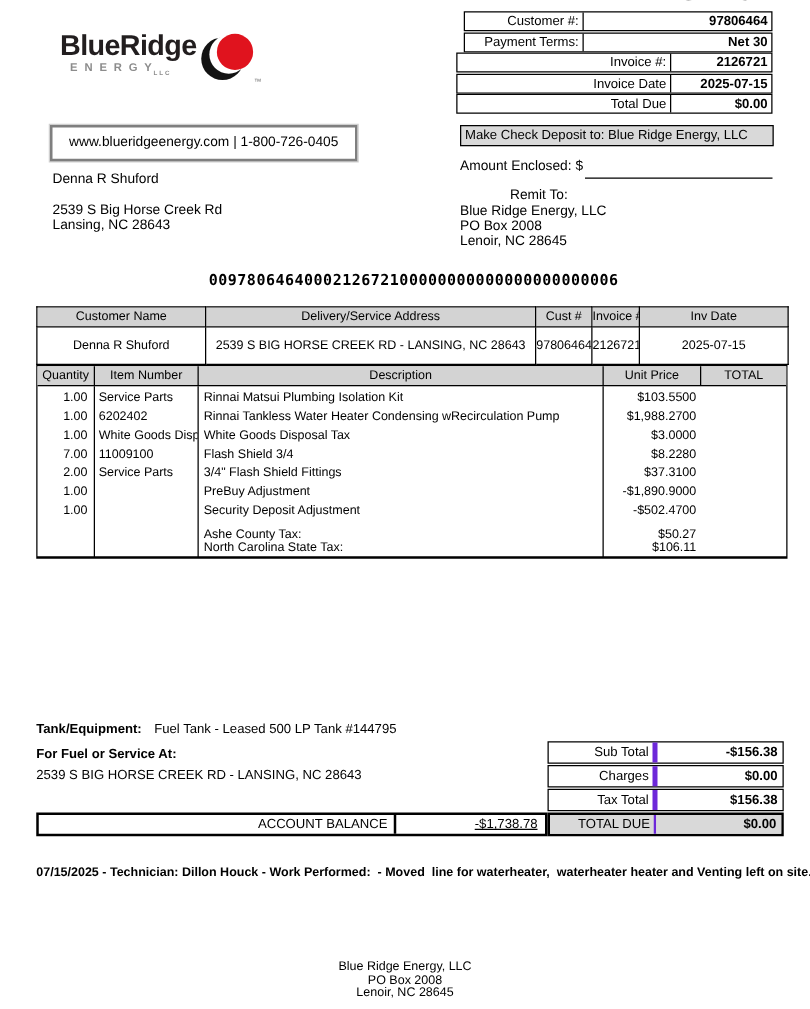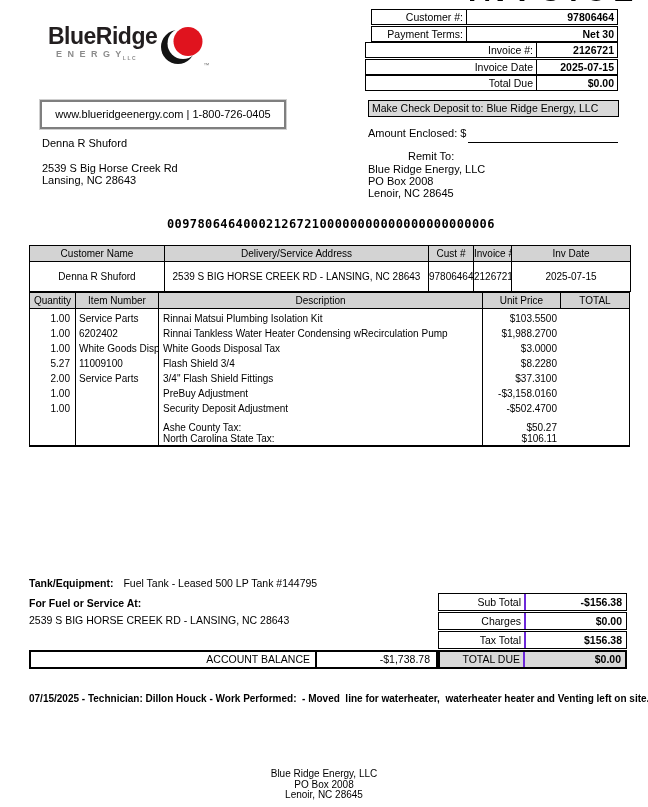--- a/index.html
+++ b/index.html
@@ -96,30 +96,30 @@
 
   
   .tank-line{top:577px; left:29px; font-size:10.5px;}
   .tank-line .b{font-weight:bold;}
   .tank-line .v{margin-left:10px;}
   .service-label{top:597px; left:29px; font-size:10.5px; font-weight:bold;}
   .service-addr{top:614px; left:29px; font-size:10.5px;}
 
   .totals{top:593px; left:438px; width:189px;}
   .tot-row{display:flex; height:18px; box-sizing:border-box; border:1px solid #000; margin-bottom:1px; background:#fff;}
-  .tot-row .lbl{flex:1; text-align:right; padding-right:3px; line-height:16px; font-size:10.5px; border-right:2px solid #6d28d9; box-sizing:border-box;}
+  .tot-row .lbl{flex:1; text-align:right; padding-right:3px; line-height:16px; font-size:10.5px; border-right:4px solid #6d28d9; box-sizing:border-box;}
   .tot-row .val{width:96px; text-align:right; padding-right:4px; line-height:16px; font-size:10.5px; font-weight:bold;}
   .tot-row.strong{border-width:2px; height:19px;}
   .tot-row.strong .lbl{background:#d9d9d9; border-right-width:2px; line-height:15px;}
   .tot-row.strong .val{background:#d9d9d9; line-height:15px;}
 
   .acct-balance{top:650px; left:29px; width:409px; height:19px; box-sizing:border-box;
     border:2px solid #000; display:flex; font-size:10.5px;}
   .acct-balance .lbl{flex:1; text-align:right; padding-right:5px; line-height:15px; border-right:2px solid #000; box-sizing:border-box;}
-  .acct-balance .val{width:113px; text-align:right; padding-right:6px; line-height:15px;}
+  .acct-balance .val{width:113px; text-align:right; padding-right:6px; line-height:15px;text-decoration:underline;}
 
   .tech-note{top:693px; left:29px; font-size:10px; font-weight:bold; white-space:pre;}
 
   .footer{top:769px; left:0; width:648px; text-align:center; font-size:10px; line-height:10.5px;}
 </style>
 </head>
 <body>
 
 <div class="page">
 
@@ -213,21 +213,21 @@
       <div class="c2">Item Number</div>
       <div class="c3">Description</div>
       <div class="c4">Unit Price</div>
       <div class="c5">TOTAL</div>
     </div>
     <div class="it-body">
       <div class="col qty c1">
         <div class="cell">1.00</div>
         <div class="cell">1.00</div>
         <div class="cell">1.00</div>
-        <div class="cell">5.27</div>
+        <div class="cell">7.00</div>
         <div class="cell">2.00</div>
         <div class="cell">1.00</div>
         <div class="cell">1.00</div>
       </div>
       <div class="col item c2">
         <div class="cell">Service Parts</div>
         <div class="cell">6202402</div>
         <div class="cell">White Goods Disposal</div>
         <div class="cell">11009100</div>
         <div class="cell">Service Parts</div>
@@ -246,21 +246,21 @@
           <div class="tax-line">Ashe County Tax:</div>
           <div class="tax-line">North Carolina State Tax:</div>
         </div>
       </div>
       <div class="col unit c4">
         <div class="cell">$103.5500</div>
         <div class="cell">$1,988.2700</div>
         <div class="cell">$3.0000</div>
         <div class="cell">$8.2280</div>
         <div class="cell">$37.3100</div>
-        <div class="cell">-$3,158.0160</div>
+        <div class="cell">-$1,890.9000</div>
         <div class="cell">-$502.4700</div>
         <div class="tax-block">
           <div class="tax-line">$50.27</div>
           <div class="tax-line">$106.11</div>
         </div>
       </div>
     </div>
   </div>
 
   <div class="abs tank-line">

